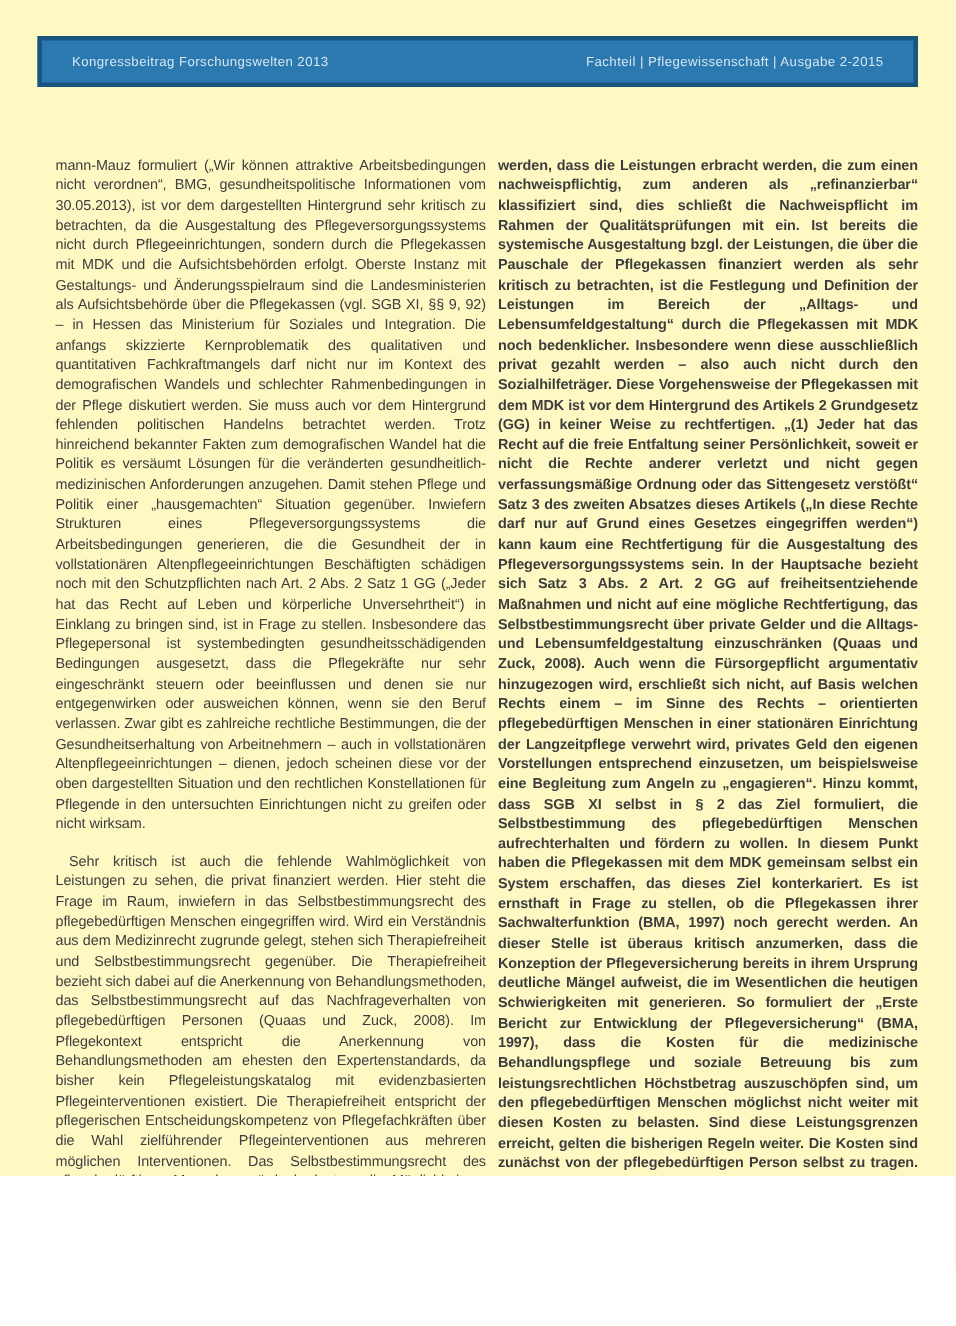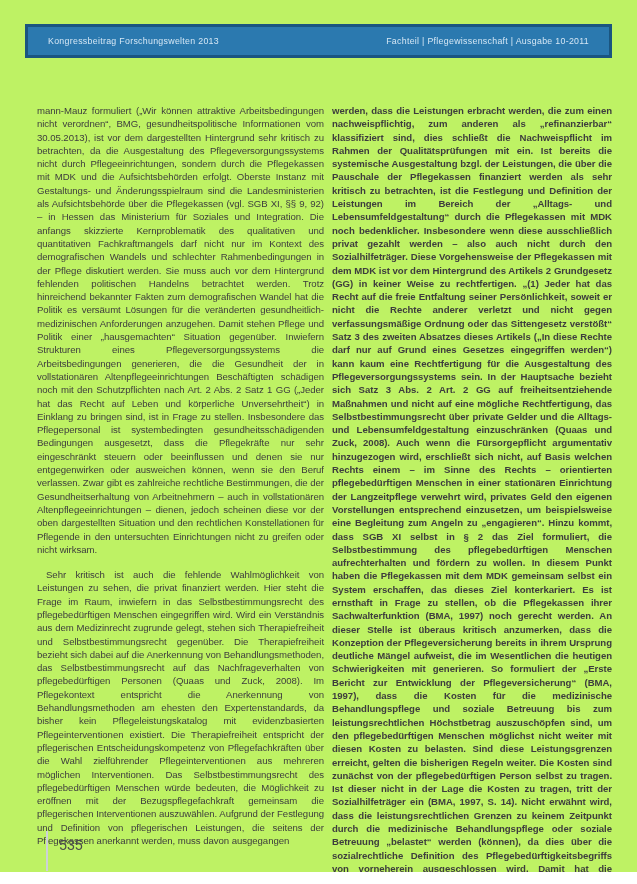--- a/index.html
+++ b/index.html
@@ -1,20 +1,20 @@
 <!DOCTYPE html>
 <html lang="de"><head>
 <meta charset="utf-8">
 <style>
   html, body { margin: 0; padding: 0; background: #ffffff; }
   .page {
     position: relative;
     width: 637px;
-    height: 872px;
-    background: #bef264;
+    height: 784px;
+    background: #fef9c3;
     font-family: "Liberation Sans", sans-serif;
     overflow: hidden;
   }
   
   .header-bar {
     position: absolute;
     left: 25px;
     top: 24px;
     width: 587px;
     height: 34px;
@@ -81,21 +81,21 @@
     padding-top: 6px;
   }
 </style>
 </head>
 <body>
 
 <div class="page">
 
   <div class="header-bar">
     <span>Kongressbeitrag Forschungswelten 2013</span>
-    <span>Fachteil | Pflegewissenschaft | Ausgabe 10-2011</span>
+    <span>Fachteil | Pflegewissenschaft | Ausgabe 2-2015</span>
   </div>
 
   <div class="text-col col-left">
     <p>mann-Mauz formuliert („Wir können attraktive Arbeitsbedingungen nicht verordnen“, BMG, gesundheitspolitische Informationen vom 30.05.2013), ist vor dem dargestellten Hintergrund sehr kritisch zu betrachten, da die Ausgestaltung des Pflegeversorgungssystems nicht durch Pflegeeinrichtungen, sondern durch die Pflegekassen mit MDK und die Aufsichtsbehörden erfolgt. Oberste Instanz mit Gestaltungs- und Änderungsspielraum sind die Landesministerien als Aufsichtsbehörde über die Pflegekassen (vgl. SGB XI, §§ 9, 92) – in Hessen das Ministerium für Soziales und Integration. Die anfangs skizzierte Kernproblematik des qualitativen und quantitativen Fachkraftmangels darf nicht nur im Kontext des demografischen Wandels und schlechter Rahmenbedingungen in der Pflege diskutiert werden. Sie muss auch vor dem Hintergrund fehlenden politischen Handelns betrachtet werden. Trotz hinreichend bekannter Fakten zum demografischen Wandel hat die Politik es versäumt Lösungen für die veränderten gesundheitlich-medizinischen Anforderungen anzugehen. Damit stehen Pflege und Politik einer „hausgemachten“ Situation gegenüber. Inwiefern Strukturen eines Pflegeversorgungssystems die Arbeitsbedingungen generieren, die die Gesundheit der in vollstationären Altenpflegeeinrichtungen Beschäftigten schädigen noch mit den Schutzpflichten nach Art. 2 Abs. 2 Satz 1 GG („Jeder hat das Recht auf Leben und körperliche Unversehrtheit“) in Einklang zu bringen sind, ist in Frage zu stellen. Insbesondere das Pflegepersonal ist systembedingten gesundheitsschädigenden Bedingungen ausgesetzt, dass die Pflegekräfte nur sehr eingeschränkt steuern oder beeinflussen und denen sie nur entgegenwirken oder ausweichen können, wenn sie den Beruf verlassen. Zwar gibt es zahlreiche rechtliche Bestimmungen, die der Gesundheitserhaltung von Arbeitnehmern – auch in vollstationären Altenpflegeeinrichtungen – dienen, jedoch scheinen diese vor der oben dargestellten Situation und den rechtlichen Konstellationen für Pflegende in den untersuchten Einrichtungen nicht zu greifen oder nicht wirksam.</p>
     <p class="indented">Sehr kritisch ist auch die fehlende Wahlmöglichkeit von Leistungen zu sehen, die privat finanziert werden. Hier steht die Frage im Raum, inwiefern in das Selbstbestimmungsrecht des pflegebedürftigen Menschen eingegriffen wird. Wird ein Verständnis aus dem Medizinrecht zugrunde gelegt, stehen sich Therapiefreiheit und Selbstbestimmungsrecht gegenüber. Die Therapiefreiheit bezieht sich dabei auf die Anerkennung von Behandlungsmethoden, das Selbstbestimmungsrecht auf das Nachfrageverhalten von pflegebedürftigen Personen (Quaas und Zuck, 2008). Im Pflegekontext entspricht die Anerkennung von Behandlungsmethoden am ehesten den Expertenstandards, da bisher kein Pflegeleistungskatalog mit evidenzbasierten Pflegeinterventionen existiert. Die Therapiefreiheit entspricht der pflegerischen Entscheidungskompetenz von Pflegefachkräften über die Wahl zielführender Pflegeinterventionen aus mehreren möglichen Interventionen. Das Selbstbestimmungsrecht des pflegebedürftigen Menschen würde bedeuten, die Möglichkeit zu eröffnen mit der Bezugspflegefachkraft gemeinsam die pflegerischen Interventionen auszuwählen. Aufgrund der Festlegung und Definition von pflegerischen Leistungen, die seitens der Pflegekassen anerkannt werden, muss davon ausgegangen</p>
   </div>
 
   <div class="text-col col-right">
     <p>werden, dass die Leistungen erbracht werden, die zum einen nachweispflichtig, zum anderen als „refinanzierbar“ klassifiziert sind, dies schließt die Nachweispflicht im Rahmen der Qualitätsprüfungen mit ein. Ist bereits die systemische Ausgestaltung bzgl. der Leistungen, die über die Pauschale der Pflegekassen finanziert werden als sehr kritisch zu betrachten, ist die Festlegung und Definition der Leistungen im Bereich der „Alltags- und Lebensumfeldgestaltung“ durch die Pflegekassen mit MDK noch bedenklicher. Insbesondere wenn diese ausschließlich privat gezahlt werden – also auch nicht durch den Sozialhilfeträger. Diese Vorgehensweise der Pflegekassen mit dem MDK ist vor dem Hintergrund des Artikels 2 Grundgesetz (GG) in keiner Weise zu rechtfertigen. „(1) Jeder hat das Recht auf die freie Entfaltung seiner Persönlichkeit, soweit er nicht die Rechte anderer verletzt und nicht gegen verfassungsmäßige Ordnung oder das Sittengesetz verstößt“ Satz 3 des zweiten Absatzes dieses Artikels („In diese Rechte darf nur auf Grund eines Gesetzes eingegriffen werden“) kann kaum eine Rechtfertigung für die Ausgestaltung des Pflegeversorgungssystems sein. In der Hauptsache bezieht sich Satz 3 Abs. 2 Art. 2 GG auf freiheitsentziehende Maßnahmen und nicht auf eine mögliche Rechtfertigung, das Selbstbestimmungsrecht über private Gelder und die Alltags- und Lebensumfeldgestaltung einzuschränken (Quaas und Zuck, 2008). Auch wenn die Fürsorgepflicht argumentativ hinzugezogen wird, erschließt sich nicht, auf Basis welchen Rechts einem – im Sinne des Rechts – orientierten pflegebedürftigen Menschen in einer stationären Einrichtung der Langzeitpflege verwehrt wird, privates Geld den eigenen Vorstellungen entsprechend einzusetzen, um beispielsweise eine Begleitung zum Angeln zu „engagieren“. Hinzu kommt, dass SGB XI selbst in § 2 das Ziel formuliert, die Selbstbestimmung des pflegebedürftigen Menschen aufrechterhalten und fördern zu wollen. In diesem Punkt haben die Pflegekassen mit dem MDK gemeinsam selbst ein System erschaffen, das dieses Ziel konterkariert. Es ist ernsthaft in Frage zu stellen, ob die Pflegekassen ihrer Sachwalterfunktion (BMA, 1997) noch gerecht werden. An dieser Stelle ist überaus kritisch anzumerken, dass die Konzeption der Pflegeversicherung bereits in ihrem Ursprung deutliche Mängel aufweist, die im Wesentlichen die heutigen Schwierigkeiten mit generieren. So formuliert der „Erste Bericht zur Entwicklung der Pflegeversicherung“ (BMA, 1997), dass die Kosten für die medizinische Behandlungspflege und soziale Betreuung bis zum leistungsrechtlichen Höchstbetrag auszuschöpfen sind, um den pflegebedürftigen Menschen möglichst nicht weiter mit diesen Kosten zu belasten. Sind diese Leistungsgrenzen erreicht, gelten die bisherigen Regeln weiter. Die Kosten sind zunächst von der pflegebedürftigen Person selbst zu tragen. Ist dieser nicht in der Lage die Kosten zu tragen, tritt der Sozialhilfeträger ein (BMA, 1997, S. 14). Nicht erwähnt wird, dass die leistungsrechtlichen Grenzen zu keinem Zeitpunkt durch die medizinische Behandlungspflege oder soziale Betreuung „belastet“ werden (können), da dies über die sozialrechtliche Definition des Pflegebedürftigkeitsbegriffs von vorneherein ausgeschlossen wird. Damit hat die Pflegeversicherung zu keinem Zeitpunkt jemals irgendwelche anfallenden Kosten zu diesen Leistungsbereichen übernommen, eben weil eine Anrechnung auf die Zeiten zur Feststellung des</p>
   </div>

